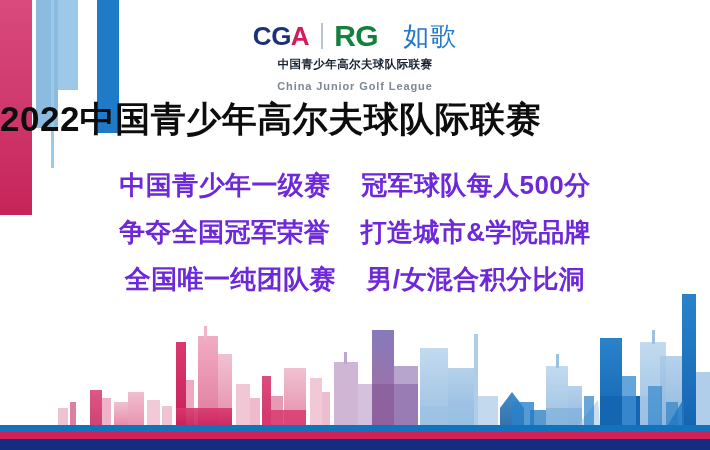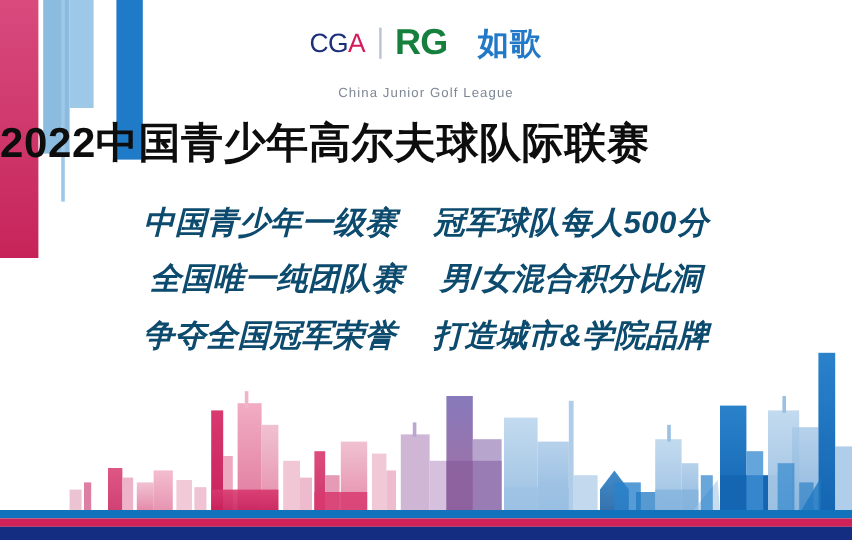--- a/index.html
+++ b/index.html
@@ -26,58 +26,57 @@
   .bar-thin    { left:51px; width:3px;  height:168px; background:#9ec8e8; }
   .bar-blue    { left:97px; width:22px; height:133px; background:#1f7ac8; }
 
   
   .logo-wrap { position:absolute; left:0; right:0; top:20px; text-align:center; }
   .logo-row {
     display:inline-flex; align-items:center; justify-content:center;
     gap:0px; height:32px;
   }
   .cga {
-    font-size:22px; font-weight:normal; letter-spacing:-0.5px;
+    font-size:26px; font-weight:bold; letter-spacing:-0.5px;
     line-height:32px;
   }
   .cga .cg { color:#1c2f7c; }
   .cga .a  { color:#d21c5c; }
   .logo-div { width:2px; height:26px; background:#b9c3d6; margin:0 11px 0 12px; }
   .rg {
     font-size:30px; font-weight:bold; color:#15803d; letter-spacing:-0.5px;
     line-height:32px;
   }
   .rugo {
-    font-size:26px; font-weight:bold; color:#2279c7; margin-left:25px;
+    font-size:26px; font-weight:normal; color:#2279c7; margin-left:25px;
     line-height:32px; letter-spacing:1px;
   }
   .logo-cn {
     margin-top:5px; font-size:11.5px; font-weight:bold; color:#15202e;
     letter-spacing:0.4px;
   }
   .logo-en {
-    margin-top:20px; font-size:11px; color:#7e8794; letter-spacing:0.9px;
+    margin-top:8px; font-size:11px; color:#7e8794; letter-spacing:0.9px;font-weight:bold;
   }
 
   
   .headline {
     position:absolute; left:0; right:0; top:96px;
     text-align:left;
     font-size:35px; font-weight:bold; color:#0d0d0d;
     letter-spacing:0.5px;
   }
 
   
   .lines { position:absolute; left:0; right:0; top:162px; text-align:center; }
   .line {
-    font-size:26px; font-weight:bold; color:#0c4a6e;
+    font-size:26px; font-weight:bold; color:#6d28d9;
     letter-spacing:0.4px;
     height:47px; line-height:47px;
     white-space:pre;
-    font-style:italic;
   }
 
   
   .skyline { position:absolute; left:0; bottom:25px; width:710px; height:145px; }
   .skyline svg { display:block; width:710px; height:145px; }
 
   
   .band { position:absolute; left:0; width:710px; }
   .band-blue    { bottom:18px; height:7px;  background:#1272bb; }
   .band-crimson { bottom:11px; height:7px;  background:#cf2259; }
@@ -96,29 +95,30 @@
     <div class="bar bar-blue"></div>
   </div>
 
   <div class="logo-wrap">
     <div class="logo-row">
       <span class="cga"><span class="cg">CG</span><span class="a">A</span></span>
       <span class="logo-div"></span>
       <span class="rg">RG</span>
       <span class="rugo">如歌</span>
     </div>
+    <div class="logo-cn">中国青少年高尔夫球队际联赛</div>
     <div class="logo-en">China Junior Golf League</div>
   </div>
 
   <div class="headline">2022中国青少年高尔夫球队际联赛</div>
 
   <div class="lines">
     <div class="line">中国青少年一级赛    冠军球队每人500分</div>
+    <div class="line">争夺全国冠军荣誉    打造城市&amp;学院品牌</div>
     <div class="line">全国唯一纯团队赛    男/女混合积分比洞</div>
-    <div class="line">争夺全国冠军荣誉    打造城市&amp;学院品牌</div>
   </div>
 
   <div class="skyline">
     <svg viewBox="0 0 710 145" preserveAspectRatio="none" aria-hidden="true">
       <defs>
         <linearGradient id="gMag" x1="0" y1="0" x2="0" y2="1">
           <stop offset="0%" stop-color="#d8396f"></stop>
             <stop offset="100%" stop-color="#c8215c"></stop>
         </linearGradient>
         <linearGradient id="gPink" x1="0" y1="0" x2="0" y2="1">

